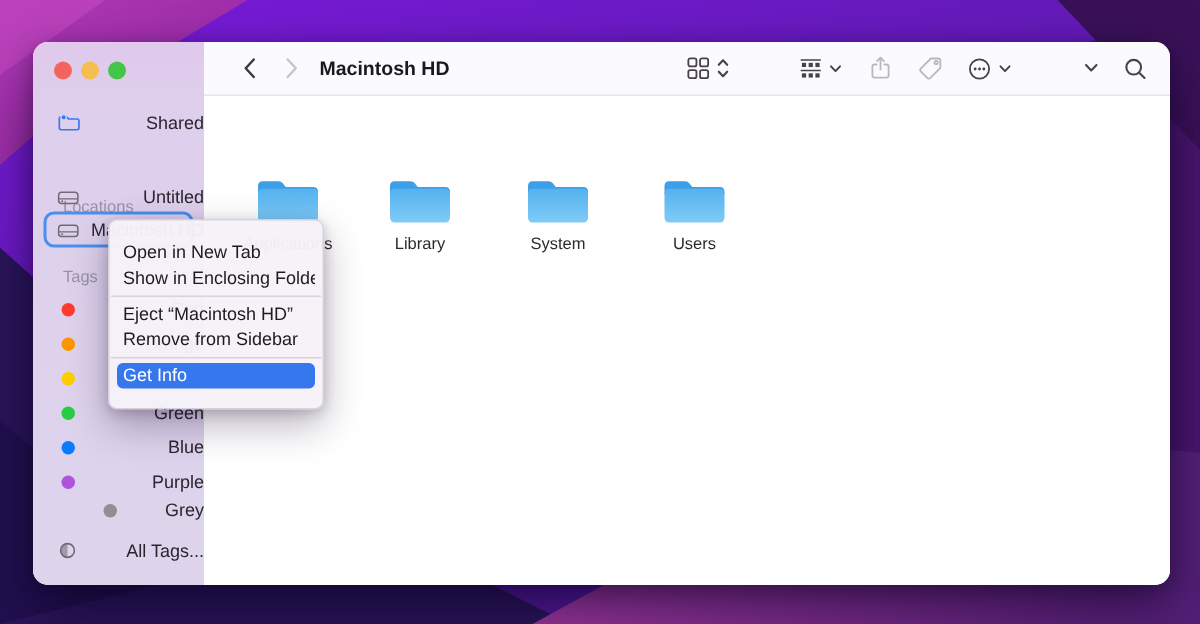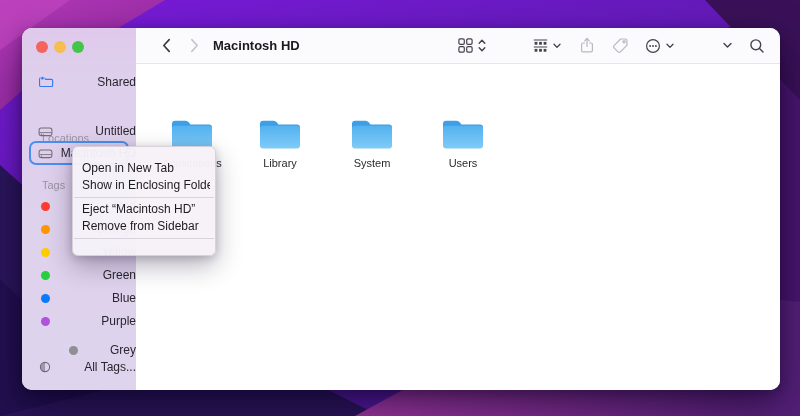--- a/index.html
+++ b/index.html
@@ -156,21 +156,21 @@
     <div class="side-row" style="top: 260px;">
       <span class="tag-dot" style="background: rgb(10, 122, 255);"></span>
       <span class="lbl">Blue</span>
     </div>
 
     <div class="side-row" style="top: 283px;">
       <span class="tag-dot" style="background: rgb(175, 82, 222);"></span>
       <span class="lbl">Purple</span>
     </div>
 
-    <div class="side-row" style="top: 312px; padding-left: 44px;">
+    <div class="side-row" style="top: 302px; padding-left: 44px;">
       <span class="tag-dot" style="background: rgb(142, 142, 147);"></span>
       <span class="lbl">Grey</span>
     </div>
 
     <div class="side-row" style="top: 329px;">
 
     <span style="margin-left:1px">
       <svg viewBox="0 0 12 12" width="12" height="12">
         <circle cx="6" cy="6" r="4.6" fill="none" stroke="#6f6a76" stroke-width="1.1"></circle>
         <path d="M6 1.4 a4.6 4.6 0 0 0 0 9.2 z" fill="#6f6a76" opacity="0.55"></path>
@@ -318,16 +318,17 @@
 
   <div class="ctx" id="ctx-menu">
     <div class="ctx-item">Open in New Tab</div>
 
     <div class="ctx-item">Show in Enclosing Folder</div>
   <div class="ctx-sep"></div>
     <div class="ctx-item">Eject “Macintosh HD”</div>
 
     <div class="ctx-item">Remove from Sidebar</div>
   <div class="ctx-sep"></div>
+    <div class="ctx-item hl" style="background: rgb(54, 119, 238);">Get Info</div>
 
   </div>
 
 </div>
 
 </body></html>

